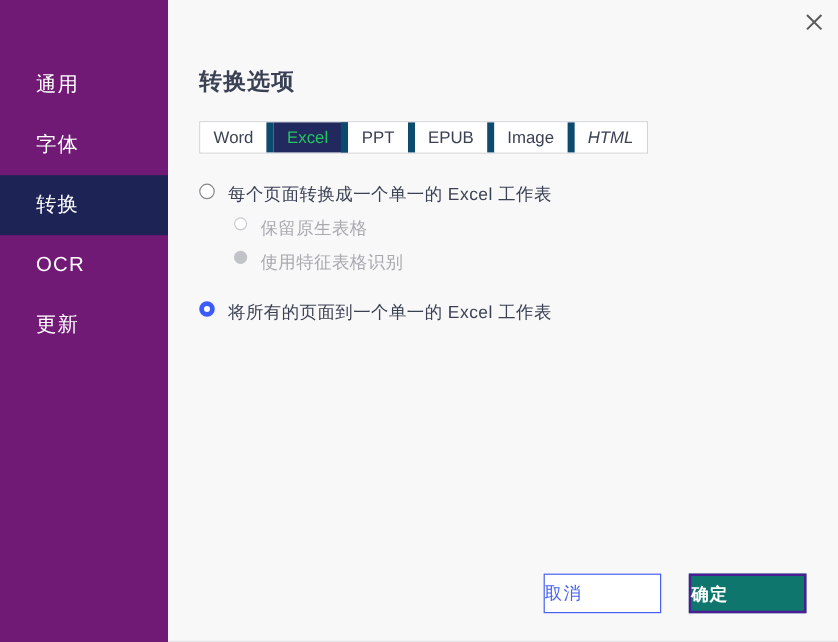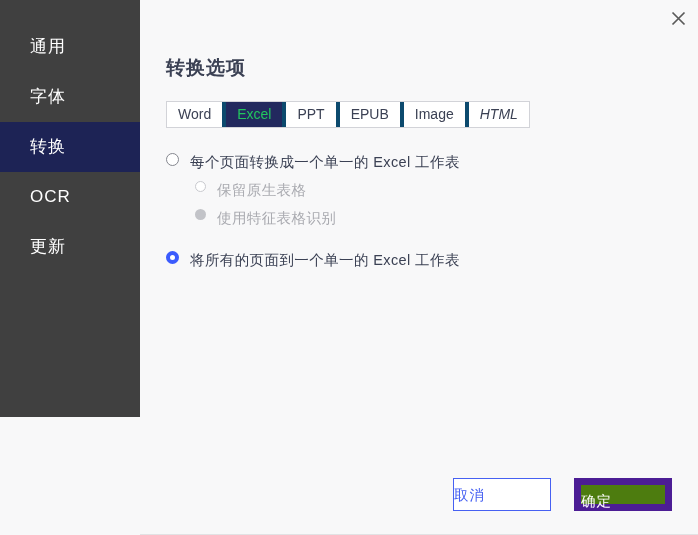--- a/index.html
+++ b/index.html
@@ -18,24 +18,24 @@
     width: 698px;
     height: 535px;
     display: flex;
     background: #f8f8f9;
   }
 
   
   .sidebar {
     position: relative;
     width: 140px;
-    height: 417px;
-    background: #404040;
+    height: 535px;
+    background: #701a75;
     flex: 0 0 140px;
-    padding-top: 22px;
+    padding-top: 46px;
     box-sizing: border-box;
     z-index: 3;
   }
   .side-item {
     position: relative;
     height: 50px;
     line-height: 50px;
     color: #ffffff;
     font-size: 17px;
     padding-left: 30px;
@@ -102,21 +102,21 @@
     background: #ffffff;
     height: 27px;
     box-sizing: border-box;
   }
   .tab {
     padding: 0 11px;
     height: 25px;
     line-height: 25px;
     font-size: 14px;
     color: #3b4154;
-    border-right: 4px solid #0c4a6e;
+    border-right: 6px solid #0c4a6e;
     background: #ffffff;
     cursor: pointer;
     user-select: none;
     white-space: nowrap;
   }
   .tab:last-child { border-right: none; font-style: italic; }
   .tab.active {
     background: #22295e;
     color: #22c55e;
   }
@@ -194,23 +194,24 @@
     cursor: pointer;
     user-select: none;
     letter-spacing: 1px;
   }
   .btn.secondary {
     background: #ffffff;
     border: 1px solid #4660f2;
     color: #4660f2;
   }
   .btn.primary {
-    background: #4d7c0f;
-    border: 7px solid #4c1d95;
+    background: #0f766e;
+    border: 2px solid #4c1d95;
     color: #ffffff;
+    font-weight: bold;
   }
 </style>
 </head>
 <body>
 
 <div id="app">
 
   <nav class="sidebar">
     <div class="side-item">
       <span>通用</span>

